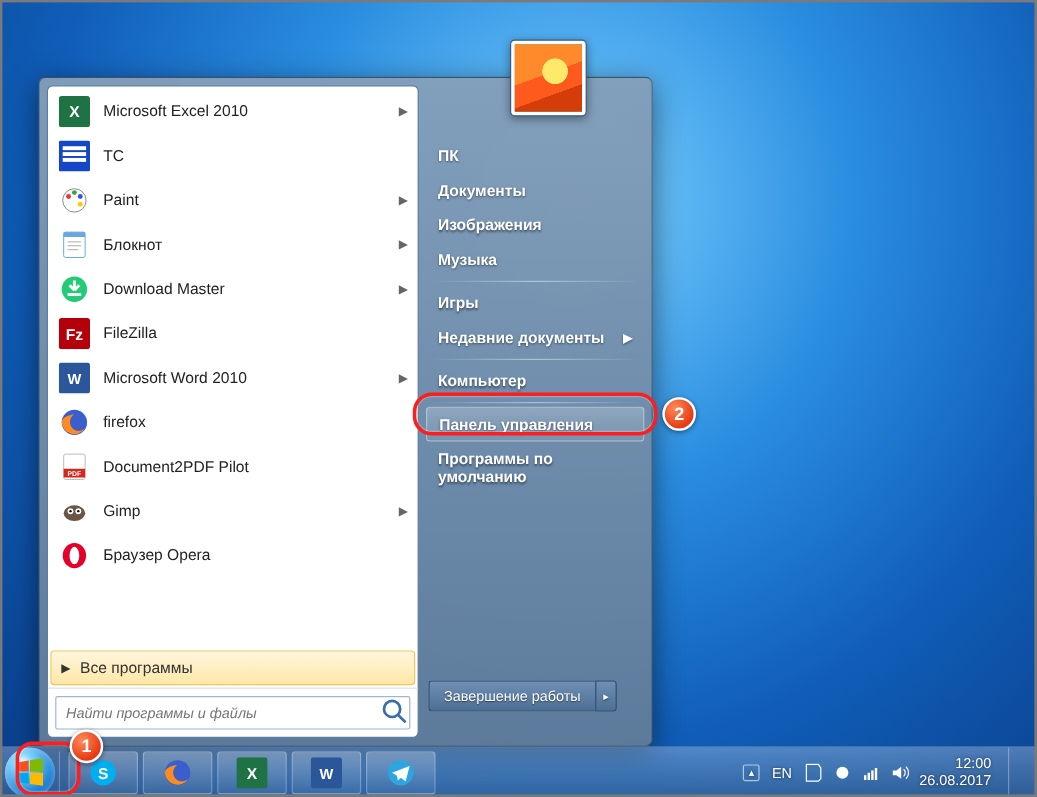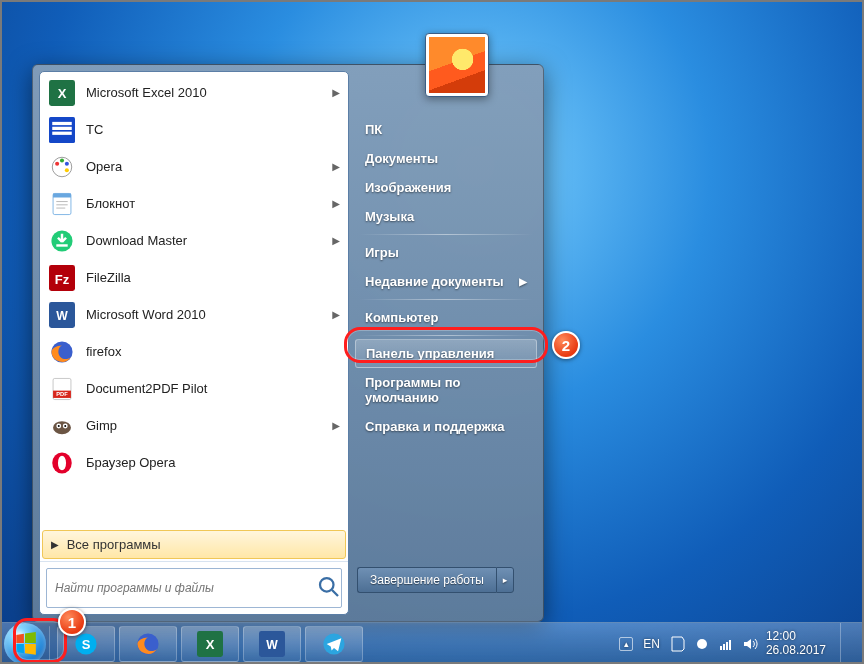--- a/index.html
+++ b/index.html
@@ -29,21 +29,21 @@
     width: 58px; height: 36px; margin-left: 4px; border-radius: 3px;
     display: flex; align-items:center; justify-content:center;
     background: linear-gradient(to bottom, rgba(255,255,255,.25), rgba(255,255,255,.05));
     border: 1px solid rgba(255,255,255,.25);
   }
   .taskbar-item.sep { width:1px; background:rgba(255,255,255,.25); border:none; margin:0 3px; }
   .tray {
     margin-left: auto; display: flex; align-items: center; gap: 8px;
     padding: 0 8px; color: #fff; font-size: 12px; text-shadow: 0 0 3px rgba(0,0,0,.6);
   }
-  .tray .clock { text-align: left; line-height: 1.1; font-size: 12px; }
+  .tray .clock { text-align: right; line-height: 1.1; font-size: 12px; }
   .tray .ico { width:16px; height:16px; display:inline-flex; align-items:center; justify-content:center; }
   .tray .chev { width:14px; height:14px; border:1px solid rgba(255,255,255,.6); border-radius:2px; display:flex; align-items:center; justify-content:center; font-size:9px;}
   .tray .lang { font-size:12px; padding:0 2px; font-weight:400;}
   .showdesk { width:12px; height:42px; border-left:1px solid rgba(255,255,255,.3); margin-left:6px; }
 
   
   .start-menu {
     position: absolute; left: 32px; bottom: 42px; width: 512px; height: 558px;
     display: flex;
     border: 1px solid rgba(0,0,0,.35);
@@ -74,21 +74,21 @@
   .all-programs {
     margin: 2px; padding: 6px 8px; font-size: 13px; color: #333;
     background: linear-gradient(to bottom,#fff6dd,#ffe7a7);
     border:1px solid #f0c757; border-radius:3px;
     display:flex; align-items:center; gap:8px;
   }
   .all-programs .tri{ font-size:10px; color:#333; }
   .search-wrap { padding: 6px; border-top:1px solid #d8e3f0;}
   .search-box {
     display:flex; align-items:center;
-    background:#fff; border:1px solid #9db6d4; border-radius:2px; height:40px;
+    background:#fff; border:1px solid #9db6d4; border-radius:2px; height:28px;
   }
   .search-box input{
     flex:1; border:none; outline:none; font-size:12px; font-style:italic; color:#777; padding:0 8px; background:transparent;
   }
   .search-box .mag{ width:24px; text-align:center; color:#3a6ea5; font-size:13px;}
 
   .sm-right .r-item{
     padding: 7px 16px; position:relative; display:flex; align-items:center;font-weight:bold;
   }
   .sm-right .r-item .sub{ margin-left:auto; font-size:10px; }
@@ -178,21 +178,21 @@
         <div class="prog-item">
           <span class="ic">
             <svg viewBox="0 0 32 32">
               <circle cx="16" cy="16" r="12" fill="#fff" stroke="#888"></circle>
               <circle cx="10" cy="12" r="2.5" fill="#e33"></circle>
               <circle cx="16" cy="8" r="2.5" fill="#3a3"></circle>
               <circle cx="22" cy="12" r="2.5" fill="#35d"></circle>
               <circle cx="22" cy="20" r="2.5" fill="#fc0"></circle>
             </svg>
           </span>
-          <span>Opera</span>
+          <span>Paint</span>
           <span class="arrow">▶</span>
         </div>
         <div class="prog-item">
           <span class="ic">
             <svg viewBox="0 0 32 32">
               <rect x="5" y="3" width="22" height="26" rx="2" fill="#fff" stroke="#69a7e0"></rect>
               <rect x="5" y="3" width="22" height="5" fill="#69a7e0"></rect>
               <line x1="9" y1="13" x2="23" y2="13" stroke="#aaa"></line>
               <line x1="9" y1="17" x2="23" y2="17" stroke="#aaa"></line>
               <line x1="9" y1="21" x2="20" y2="21" stroke="#aaa"></line>
@@ -315,23 +315,20 @@
       <div class="r-sep"></div>
       <div class="r-item">
         <span>Компьютер</span>
       </div>
       <div class="r-sep"></div>
       <div class="r-item hl">
         <span>Панель управления</span>
       </div>
       <div class="r-item">
         <span>Программы по умолчанию</span>
-      </div>
-      <div class="r-item">
-        <span>Справка и поддержка</span>
       </div>
       <div class="shutdown">
       <div class="btn">Завершение работы</div>
       <div class="dd">▸</div>
     </div>
   </div>
 </div>
 
 <div class="taskbar">
   <div class="start-orb">

